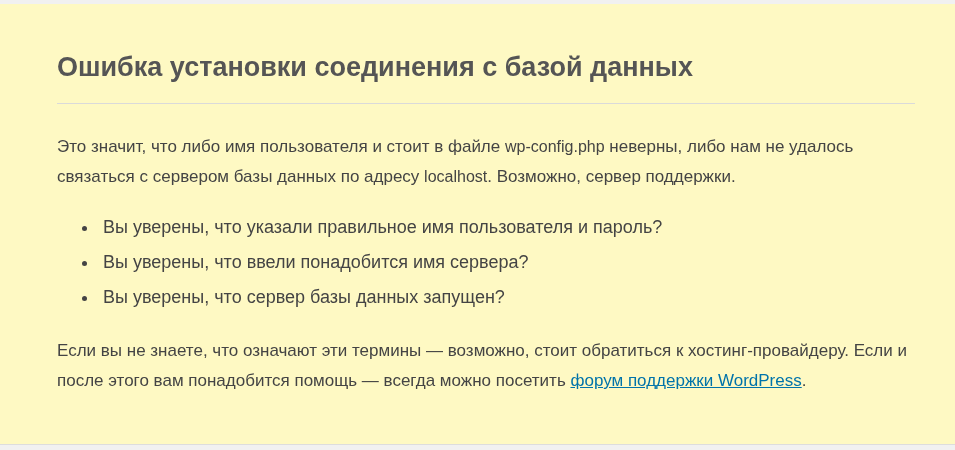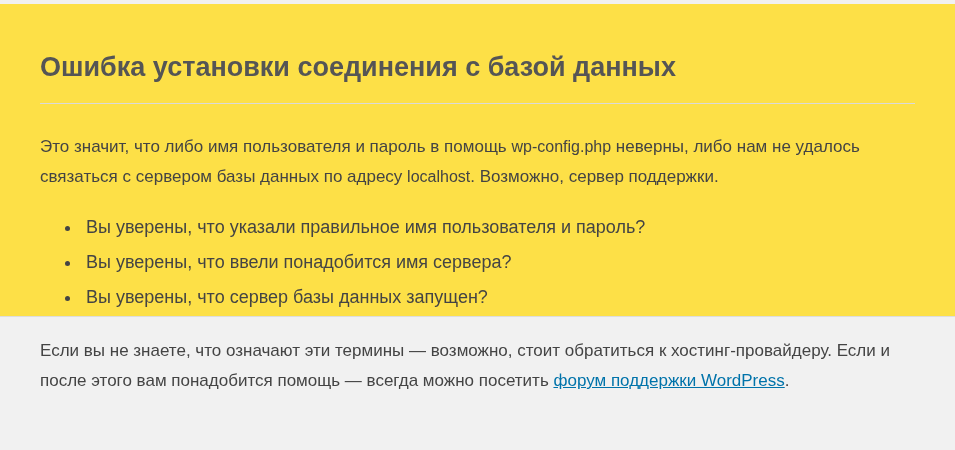--- a/index.html
+++ b/index.html
@@ -11,24 +11,25 @@
     height: 450px;
     background: #f1f1f1;
     overflow: hidden;
     font-family: "Liberation Sans", "DejaVu Sans", sans-serif;
   }
   .error-page {
     position: absolute;
     top: 4px;
     left: 0;
     right: 0;
-    height: 313px;
-    background: #fde047;
+    height: 441px;
+    background: #fef9c3;
     border-bottom: 1px solid #dddddd;
     box-sizing: border-box;
+    padding-left: 17px;
   }
   .content {
     padding: 48px 40px 0 40px;
     max-width: 875px;
     box-sizing: content-box;
   }
   h1.page-title {
     margin: 0;
     font-size: 27px;
     line-height: 31px;
@@ -74,21 +75,21 @@
 </head>
 <body>
 
 <div class="error-page">
   <div class="content">
 
     <h1 class="page-title">Ошибка установки соединения с базой данных</h1>
 
     <hr class="title-divider">
 
-    <p class="body-text"><span>Это значит, что либо имя пользователя и пароль в помощь </span><code class="inline-code">wp-config.php</code><span> неверны, либо нам не удалось связаться с сервером базы данных по адресу </span><code class="inline-code">localhost</code><span>. Возможно, сервер поддержки.</span></p>
+    <p class="body-text"><span>Это значит, что либо имя пользователя и стоит в файле </span><code class="inline-code">wp-config.php</code><span> неверны, либо нам не удалось связаться с сервером базы данных по адресу </span><code class="inline-code">localhost</code><span>. Возможно, сервер поддержки.</span></p>
 
     <ul class="troubleshooting-list">
       <li>Вы уверены, что указали правильное имя пользователя и пароль?</li>
       <li>Вы уверены, что ввели понадобится имя сервера?</li>
       <li>Вы уверены, что сервер базы данных запущен?</li>
     </ul>
 
     <p class="body-text"><span>Если вы не знаете, что означают эти термины — возможно, стоит обратиться к хостинг-провайдеру. Если и после этого вам понадобится помощь — всегда можно посетить </span><a class="forum-link" href="#">форум поддержки WordPress</a><span>.</span></p>
 
   </div>

